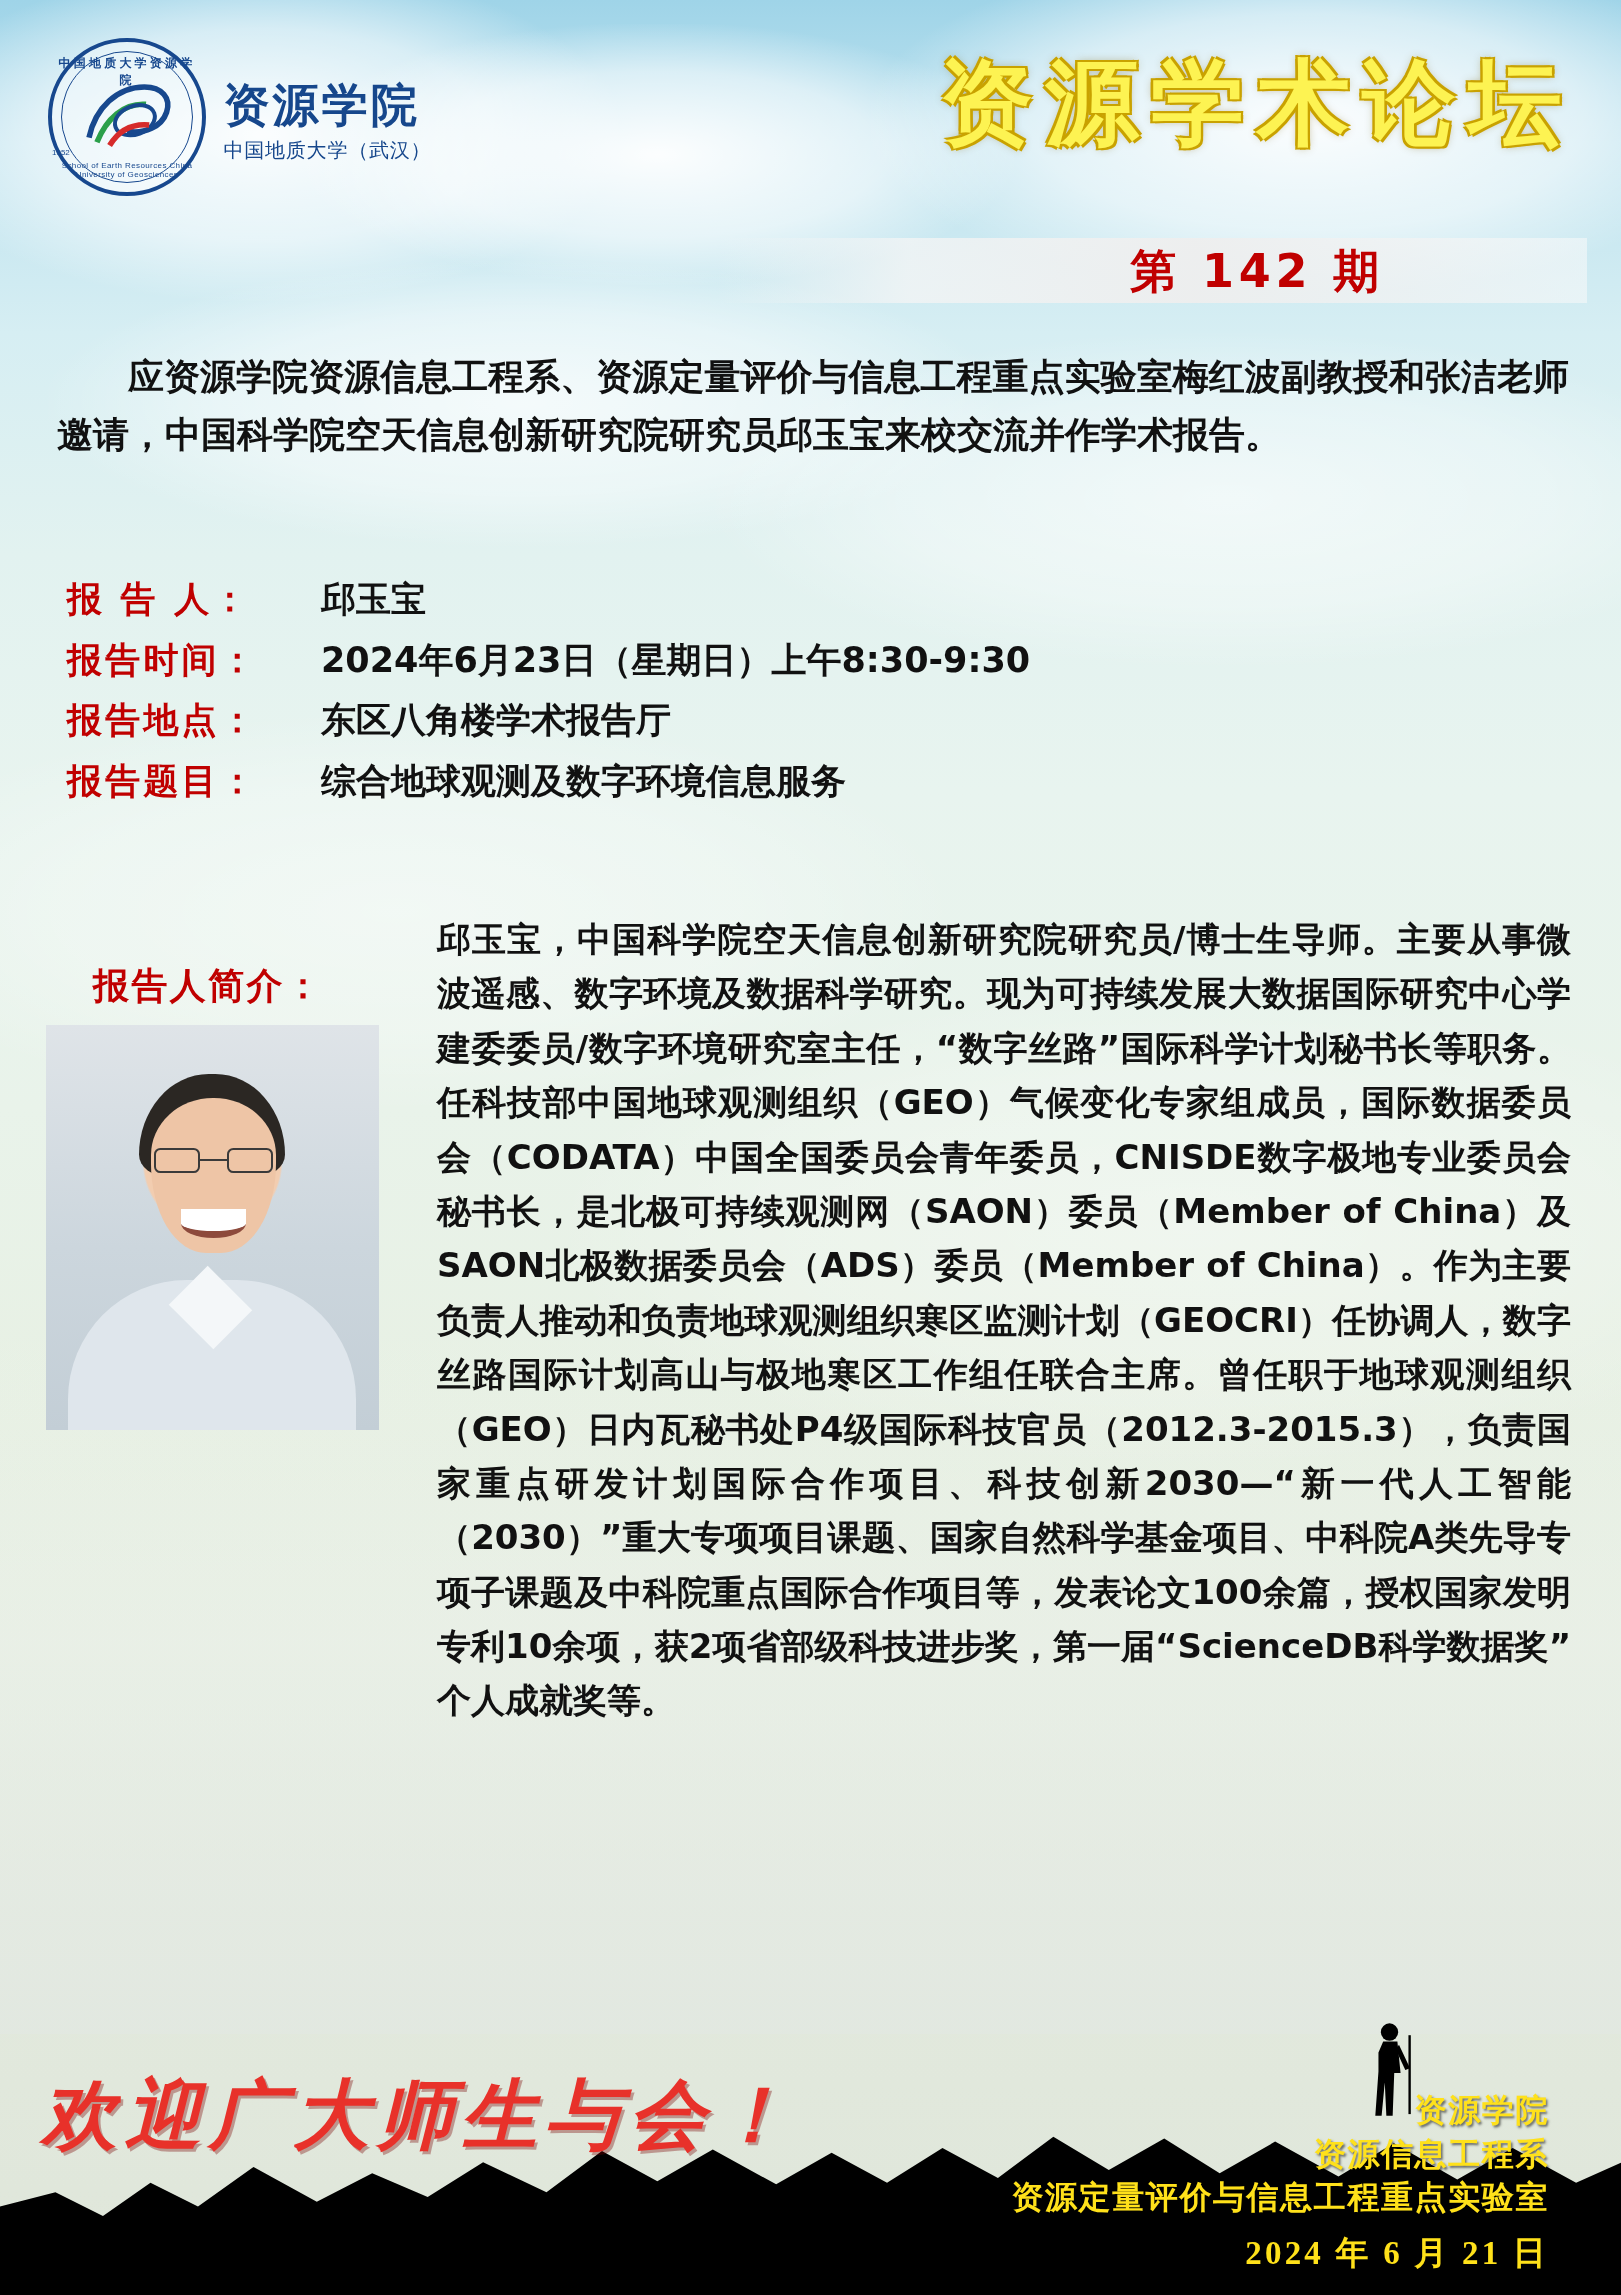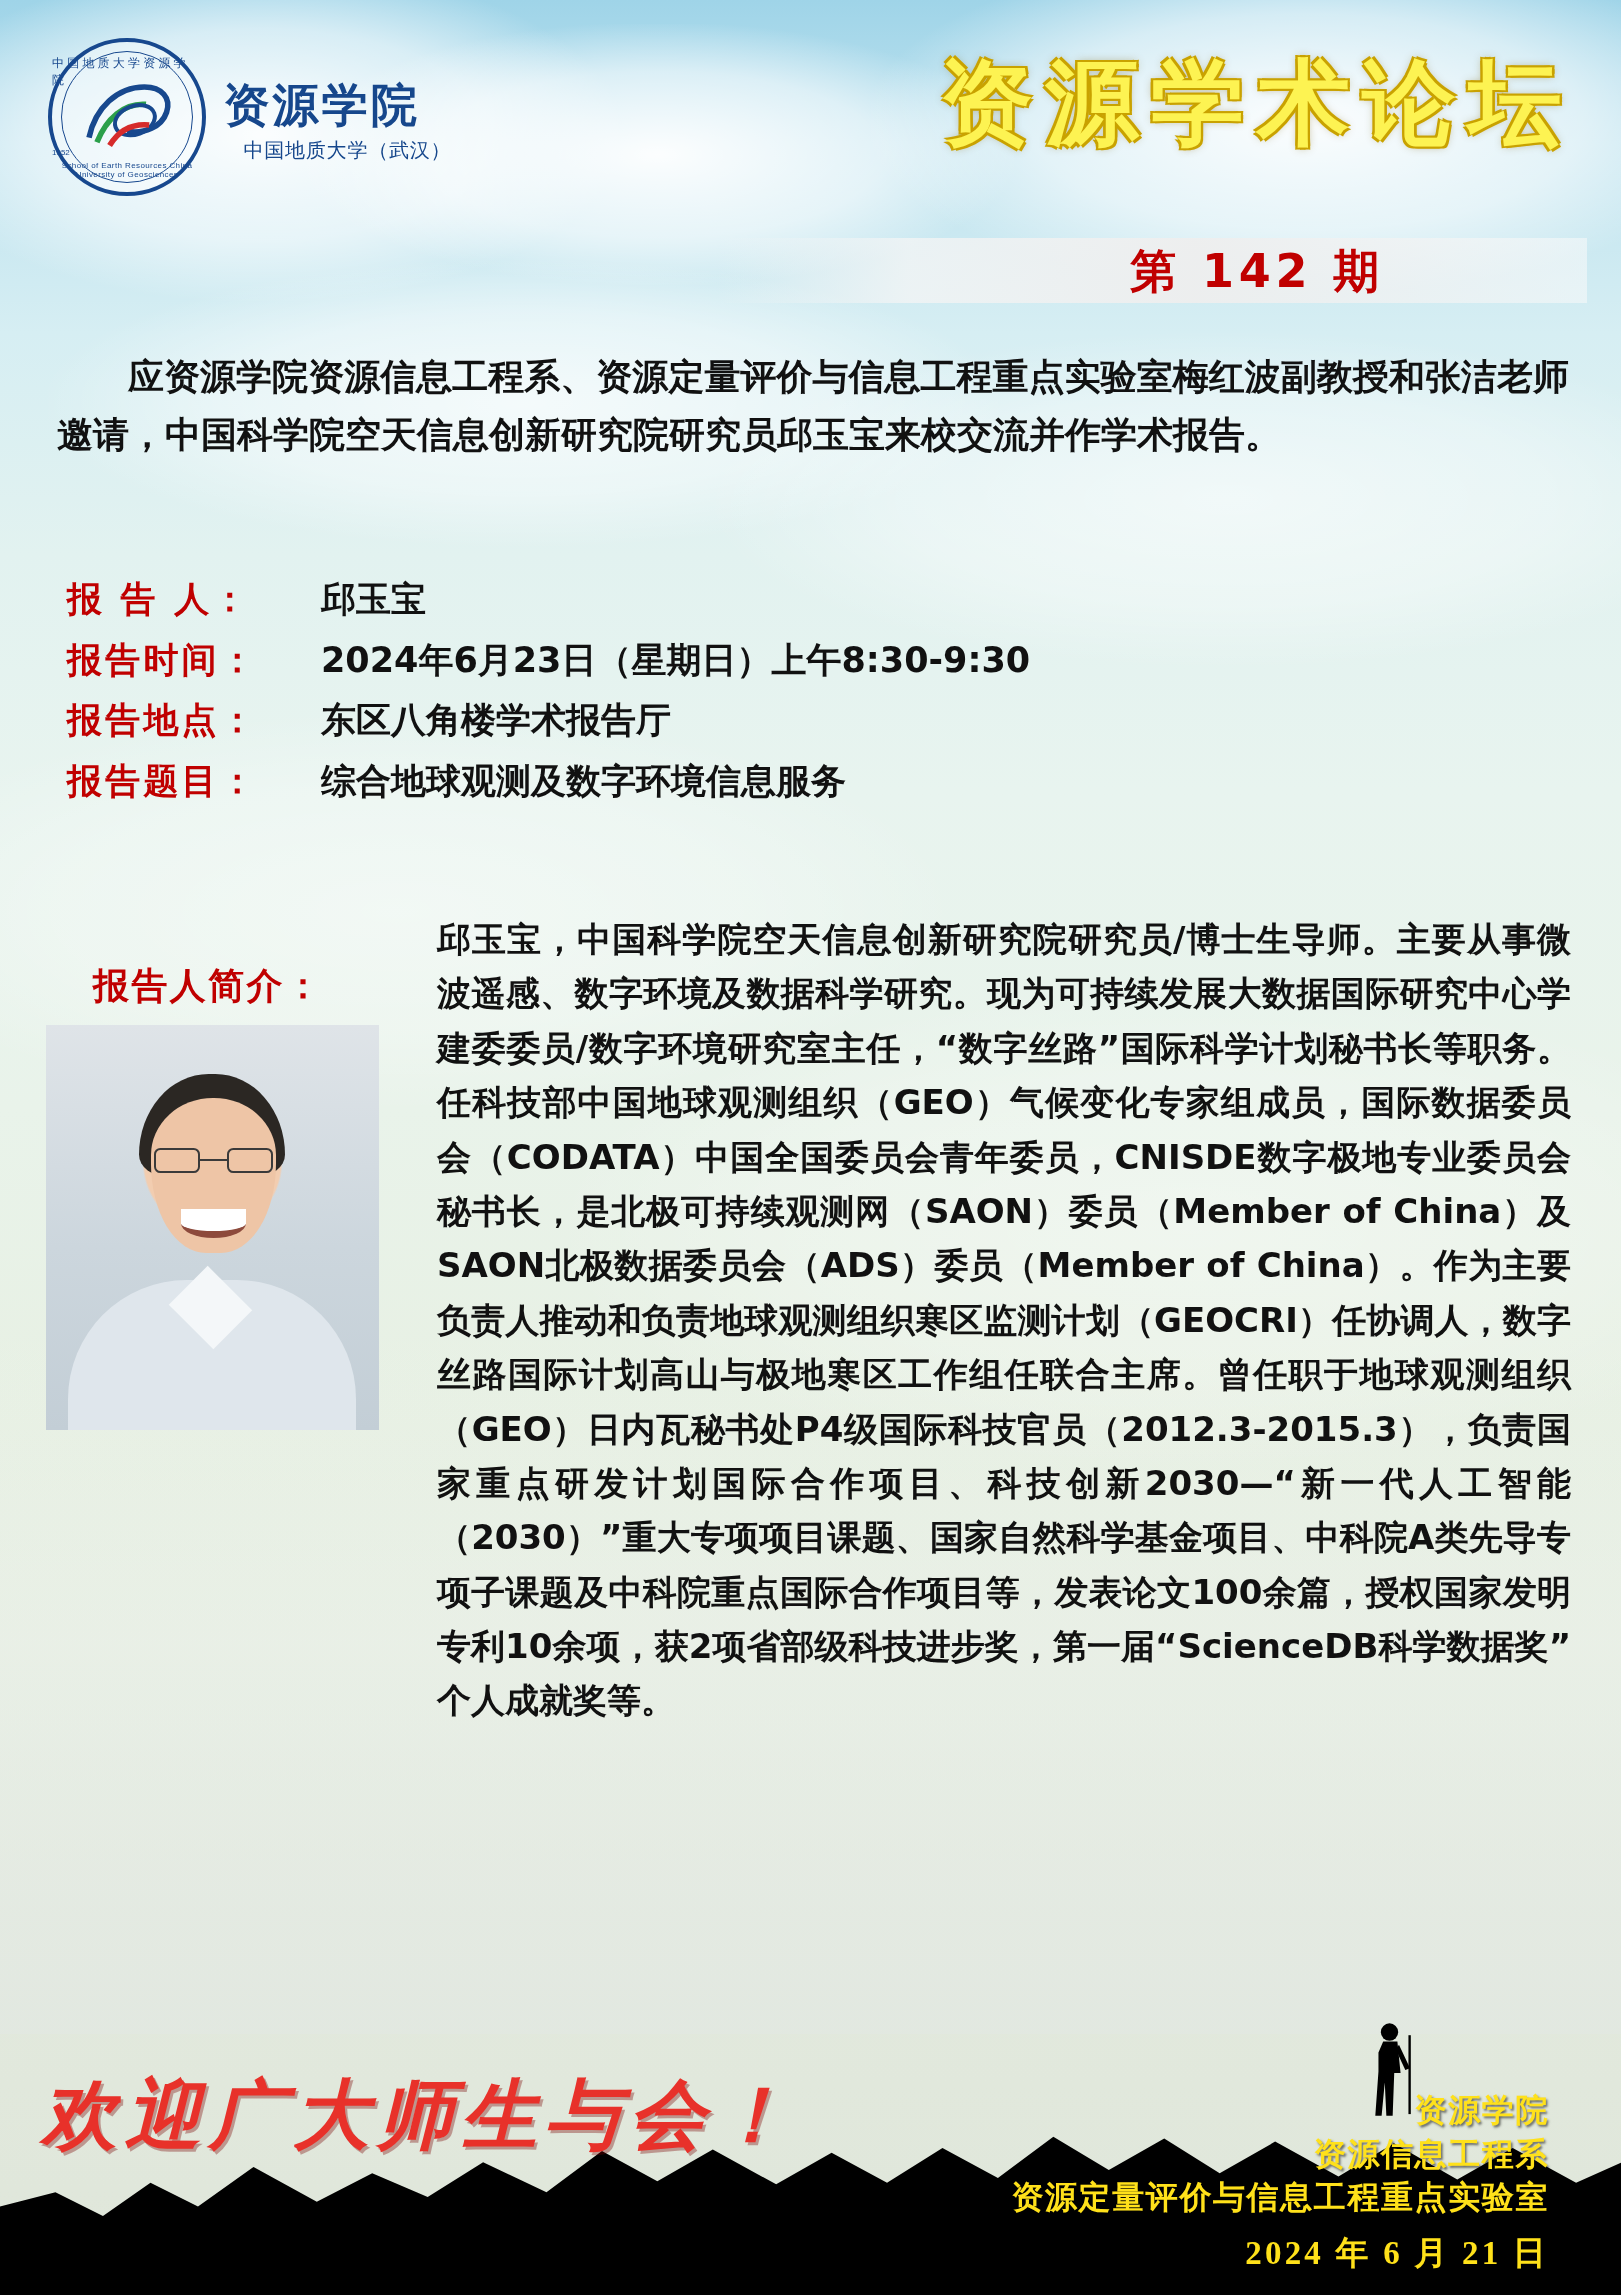--- a/index.html
+++ b/index.html
@@ -88,24 +88,25 @@
   .seal::after {
     content: "";
     position: absolute;
     left: 8.7px; top: 8.7px; right: 8.7px; bottom: 8.7px;
     border-radius: 50%;
     border: 1.6px solid #17488e;
   }
   .seal .cn-top {
     position: absolute;
     left: 0; right: 0; top: 12.7px;
+    text-align: center;
     font-size: 12px;
     letter-spacing: 3.2px;
     color: #17488e;
-    font-weight: normal;
+    font-weight: bold;
   }
   .seal .en-bottom {
     position: absolute;
     left: 0; right: 0; bottom: 12.7px;
     text-align: center;
     font-size: 8px;
     color: #17488e;
     letter-spacing: 0.4px;
   }
   .seal .year {
@@ -134,21 +135,20 @@
     letter-spacing: 3.2px;
     line-height: 1.05;
     font-family: "DejaVu Sans", sans-serif;
   }
   .logo-text .ln2 {
     font-size: 20px;
     color: #16478c;
     letter-spacing: 0.8px;
     margin-top: 8px;
     font-family: "DejaVu Sans", sans-serif;
-    margin-left: 20px;
   }
 
   .main-title {
     position: absolute;
     right: 48px;
     top: 41px;
     font-size: 93px;
     font-weight: bold;
     letter-spacing: 12.7px;
     color: #fdf352;

